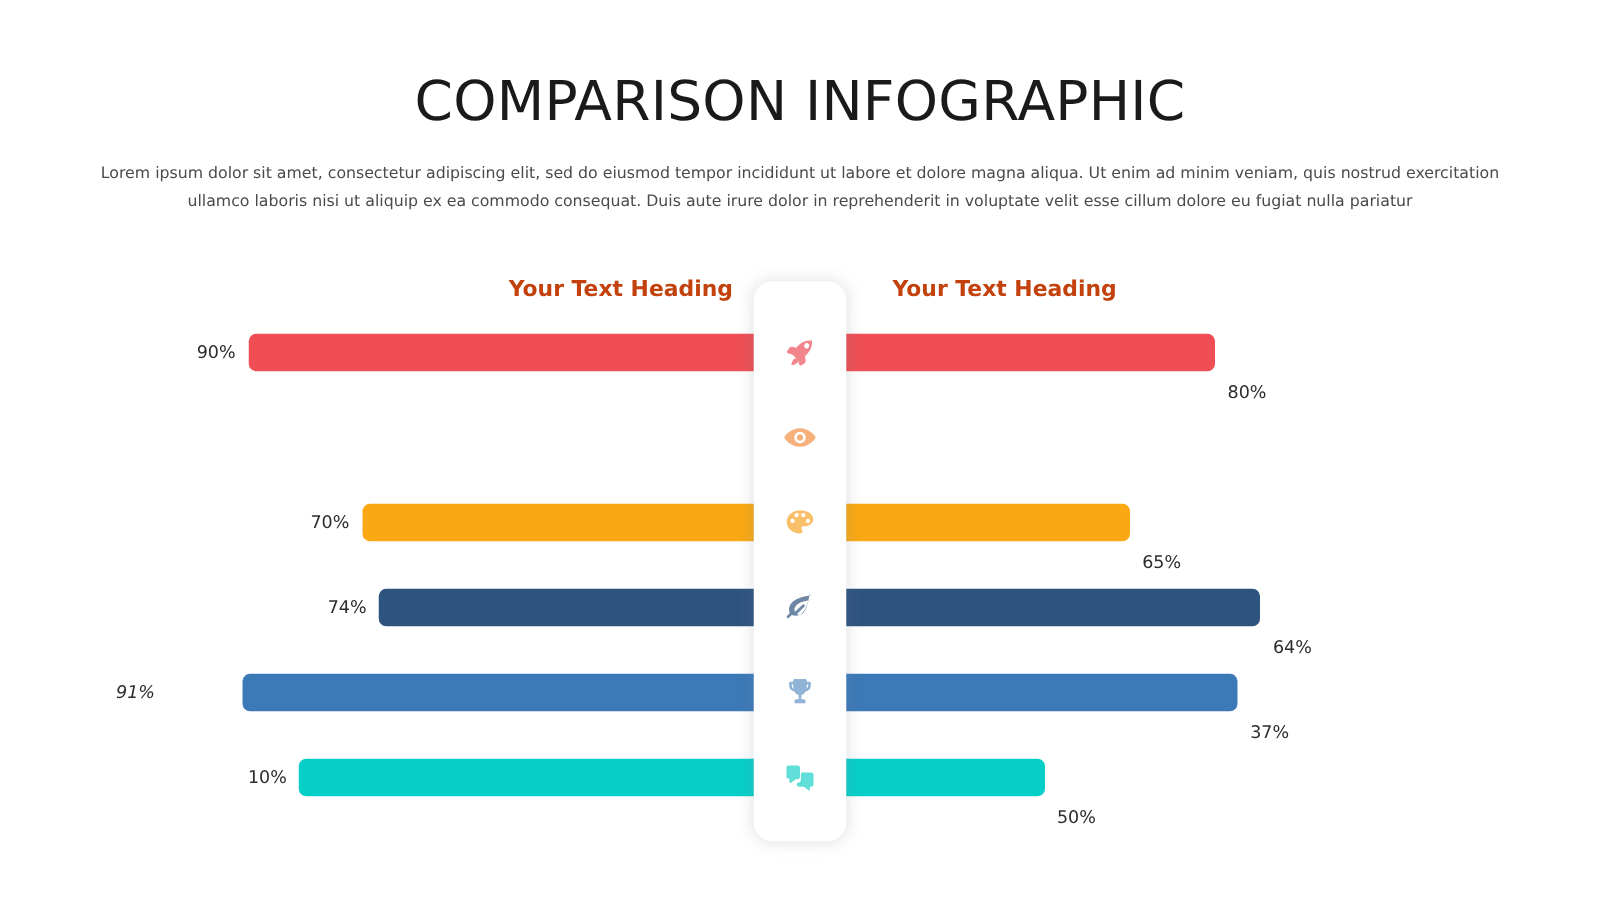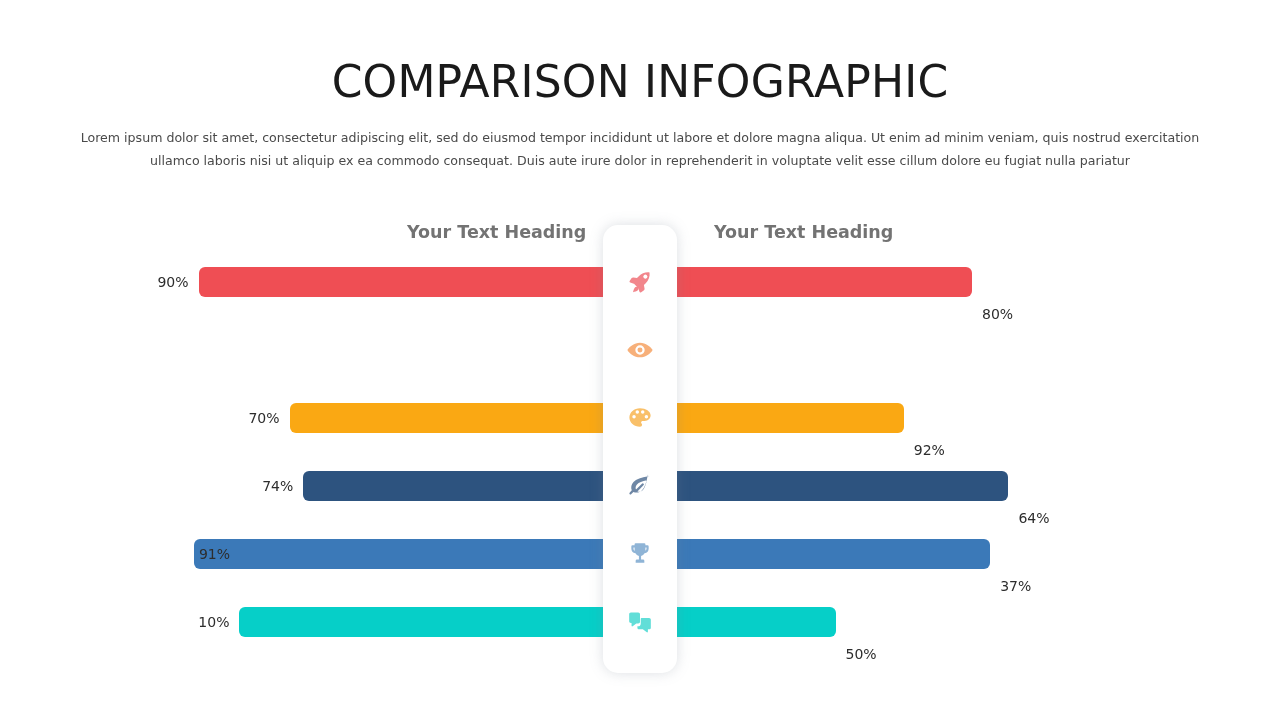--- a/index.html
+++ b/index.html
@@ -40,21 +40,21 @@
     color: #4a4a4a;
     font-family: "DejaVu Sans", sans-serif;
   }
 
   
   .col-heading {
     position: absolute;
     top: 222px;
     font-size: 17.5px;
     font-weight: bold;
-    color: #737373;
+    color: #c2410c;
     font-family: "DejaVu Sans", sans-serif;
     white-space: nowrap;
   }
   .col-heading.left  { left: 407px; }
   .col-heading.right { left: 714px; }
 
   
   .center-panel {
     position: absolute;
     left: 603px;
@@ -139,31 +139,31 @@
     <div class="row" style="top: 267px;">
       <div class="bar left" style="width: 409.5px; background: rgb(239, 78, 84);"></div>
       <div class="pct left" style="right: 1091.5px;">90%</div>
       <div class="bar right" style="width: 364px; background: rgb(239, 78, 84);"></div>
       <div class="pct right" style="left: 982px;">80%</div>
     </div>
     <div class="row" style="top: 403px;">
       <div class="bar left" style="width: 318.5px; background: rgb(250, 168, 19);"></div>
       <div class="pct left" style="right: 1000.5px;">70%</div>
       <div class="bar right" style="width: 295.75px; background: rgb(250, 168, 19);"></div>
-      <div class="pct right" style="left: 913.75px;">92%</div>
+      <div class="pct right" style="left: 913.75px;">65%</div>
     </div>
     <div class="row" style="top: 471px; padding-left: 32px;">
       <div class="bar left" style="width: 336.7px; background: rgb(45, 83, 127);"></div>
       <div class="pct left" style="right: 1018.7px;">74%</div>
       <div class="bar right" style="width: 400.4px; background: rgb(45, 83, 127);"></div>
       <div class="pct right" style="left: 1018.4px;">64%</div>
     </div>
     <div class="row" style="top: 539px;">
       <div class="bar left" style="width: 414.05px; background: rgb(59, 121, 184);"></div>
-      <div class="pct left" style="right: 1050px;">91%</div>
+      <div class="pct left" style="right: 1156px; font-style: italic;">91%</div>
       <div class="bar right" style="width: 382.2px; background: rgb(59, 121, 184);"></div>
       <div class="pct right" style="left: 1000.2px;">37%</div>
     </div>
     <div class="row" style="top: 607px;">
       <div class="bar left" style="width: 368.55px; background: rgb(6, 207, 200);"></div>
       <div class="pct left" style="right: 1050.55px;">10%</div>
       <div class="bar right" style="width: 227.5px; background: rgb(6, 207, 200);"></div>
       <div class="pct right" style="left: 845.5px;">50%</div>
     </div>
   </div>

